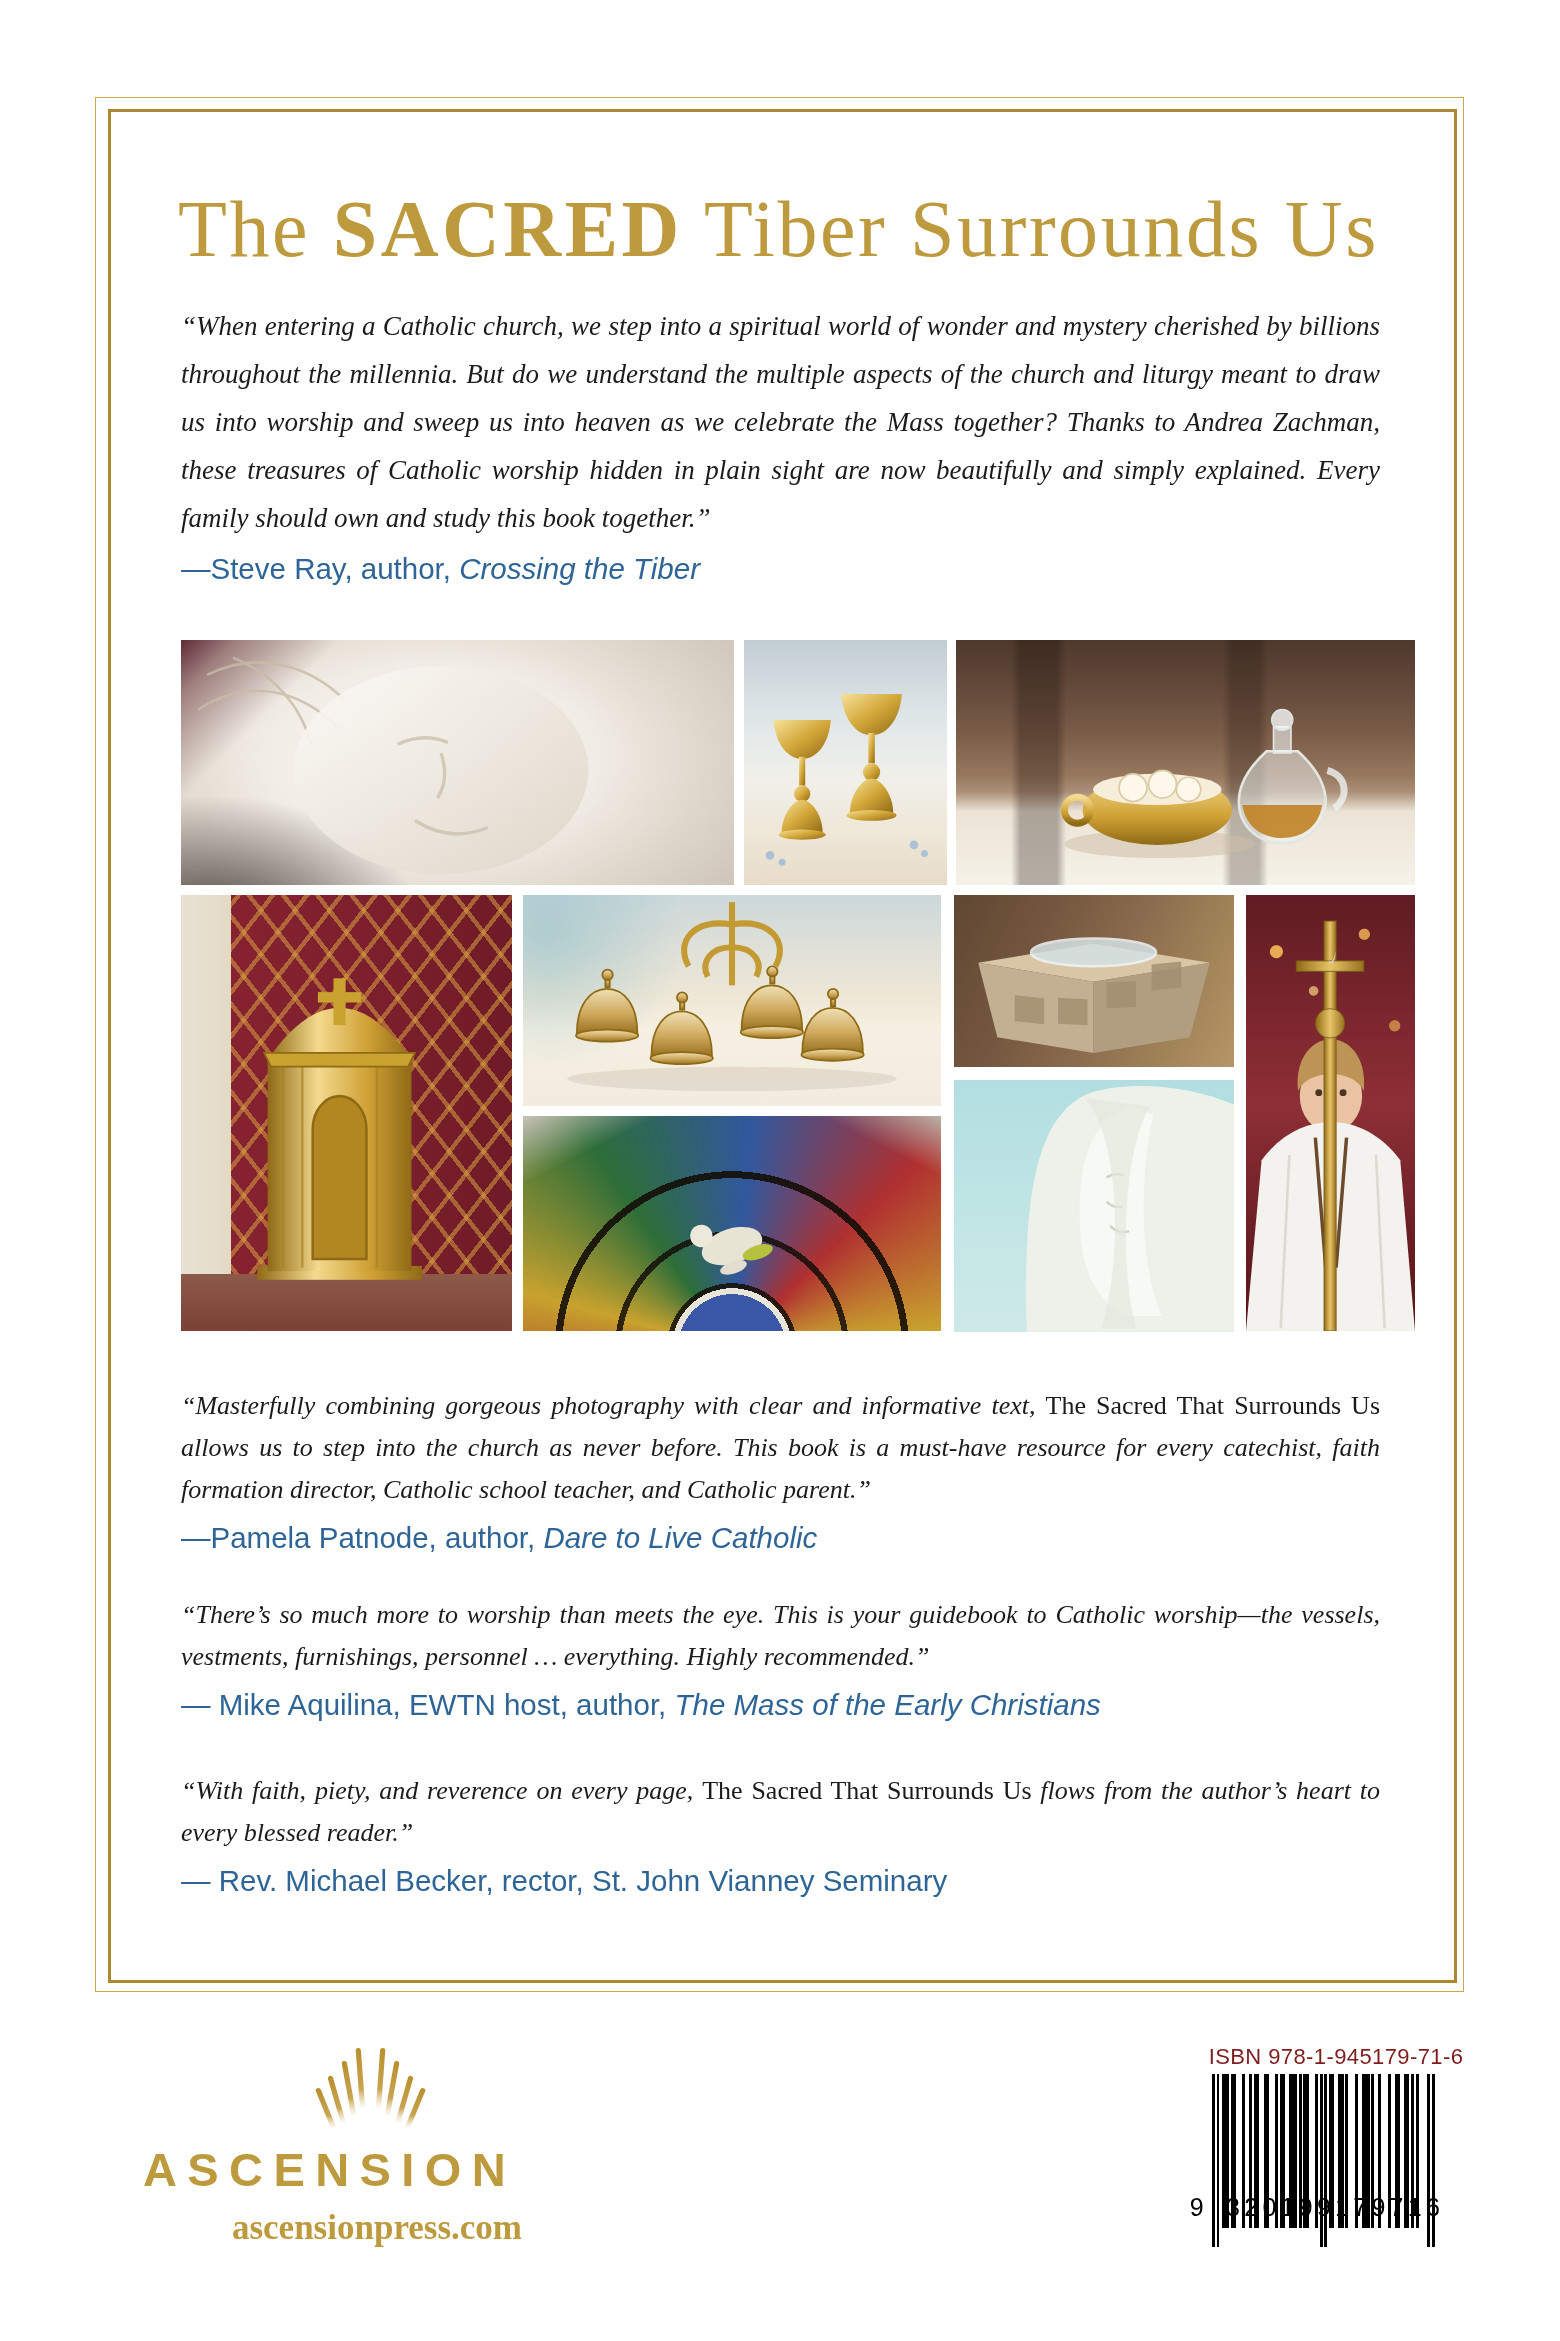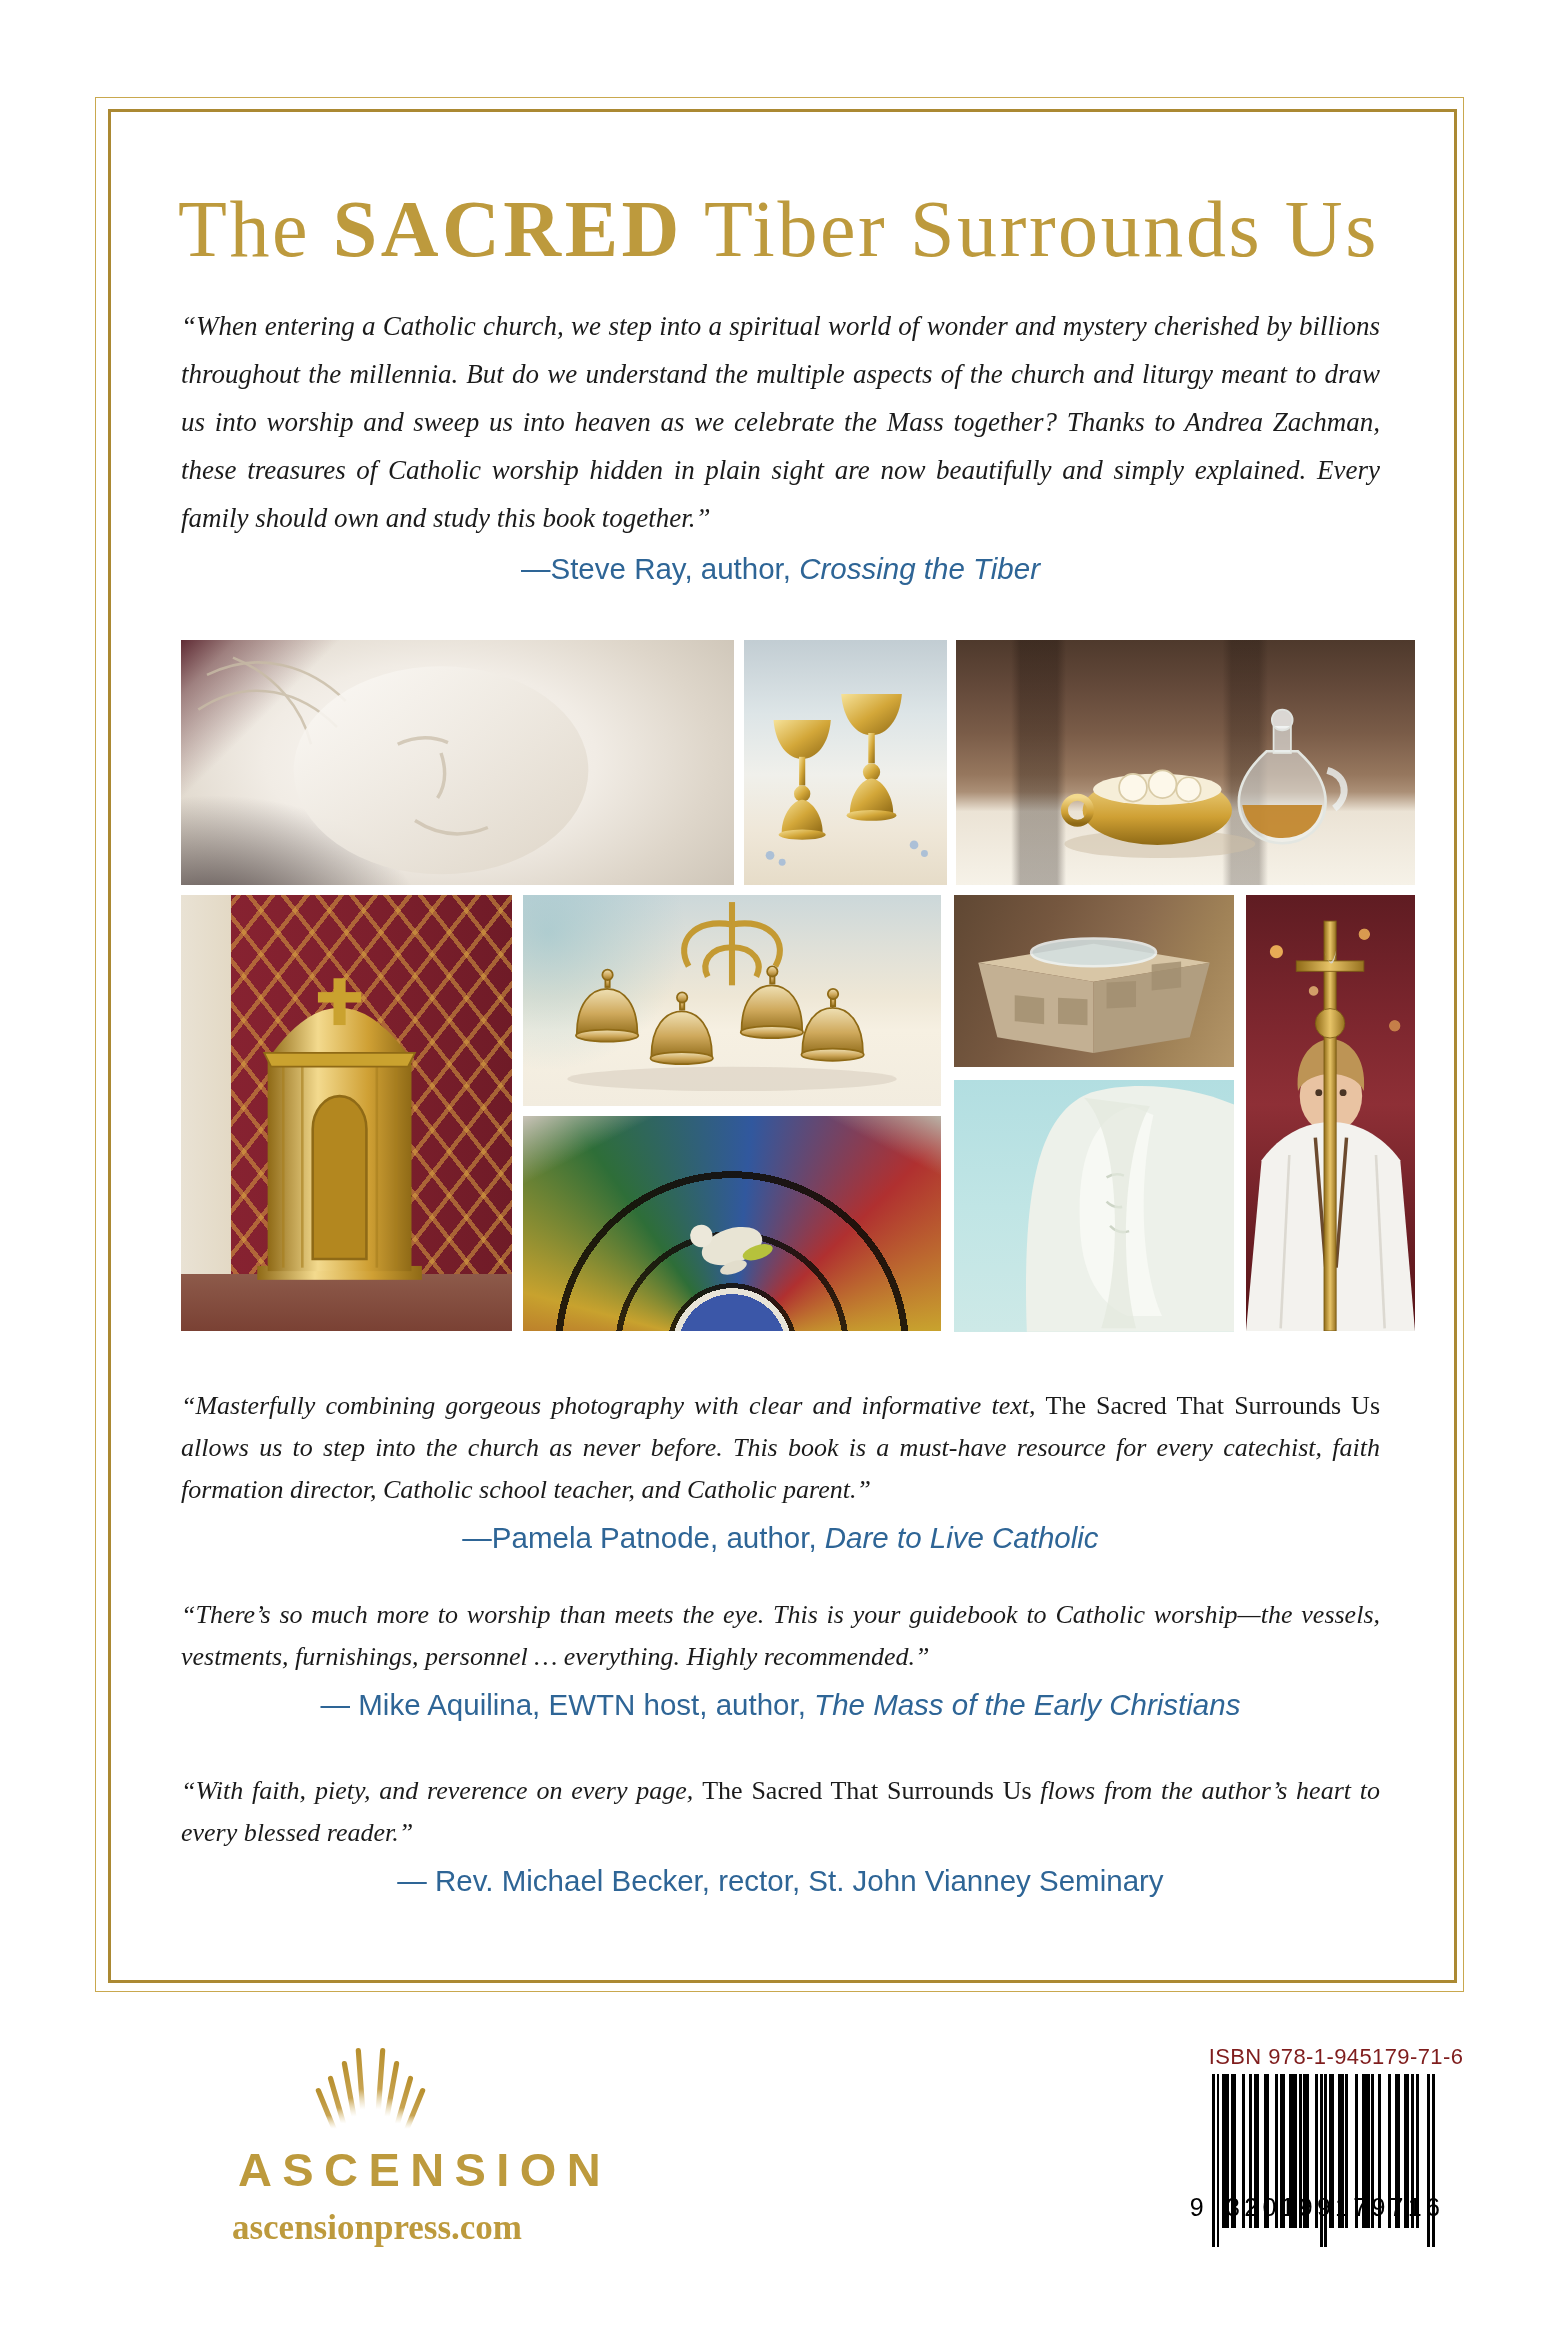--- a/index.html
+++ b/index.html
@@ -12,21 +12,21 @@
                border:3.5px solid var(--frame-inner,#ab8933);}
   
   .title{position:absolute;left:95px;top:184px;width:1367px;text-align:center;
          font-size:80px;letter-spacing:2.6px;color:var(--gold,#bd9a3d);white-space:nowrap;}
   .title .emph{font-weight:700;letter-spacing:3.5px;}
   
   .qblock{position:absolute;left:181px;width:1199px;}
   .quote{margin:0;text-align:justify;font-style:italic;font-size:27px;line-height:48px;color:#1b1b1b;}
   .qsmall .quote{font-size:26px;line-height:42px;}
   .quote .roman{font-style:normal;}
-  .attribution{margin:10.4px 0 0 0;text-align:center;font-family:"Liberation Sans",sans-serif;
+  .attribution{margin:10.4px 0 0 0;text-align:left;font-family:"Liberation Sans",sans-serif;
                font-size:29.5px;color:var(--blue,#2e6596);}
   .attribution .work{font-style:italic;}
   
   .collage{position:absolute;left:181px;top:640px;width:1234px;height:691px;}
   .tile{position:absolute;overflow:hidden;}
   .t-christ{left:0;top:0;width:553px;height:245px;background:
       linear-gradient(135deg, rgba(80,22,34,.88) 0%, rgba(80,22,34,.45) 7%, rgba(80,22,34,0) 20%),
       radial-gradient(ellipse 90% 130% at 6% 118%, rgba(38,27,32,.8), rgba(38,27,32,0) 42%),
       radial-gradient(ellipse 75% 95% at 45% 48%, #fcfaf7 0%, #f1ece5 40%, #ded6ca 68%, #c8bfb1 100%);}
   .t-chalices{left:563px;top:0;width:203px;height:245px;background:
@@ -56,21 +56,21 @@
       linear-gradient(180deg,#b2dee1 0%,#c0e5e5 50%,#cde9e7 100%);}
   .t-boy{left:1065px;top:255px;width:169px;height:436px;background:
       radial-gradient(circle at 18% 13%, rgba(245,185,90,.9) 0 6px, rgba(245,185,90,0) 7px),
       radial-gradient(circle at 70% 9%, rgba(245,185,90,.8) 0 5.2px, rgba(245,185,90,0) 6px),
       radial-gradient(circle at 40% 22%, rgba(250,210,130,.7) 0 4.3px, rgba(250,210,130,0) 5.2px),
       radial-gradient(circle at 88% 30%, rgba(245,185,90,.6) 0 5.2px, rgba(245,185,90,0) 6px),
       linear-gradient(180deg,#5f1c22 0%,#7c262e 28%,#8e2f36 48%,#6e2026 75%,#571317 100%);}
   .tile svg{position:absolute;left:0;top:0;}
   
   .logo-rays{position:absolute;left:301px;top:2035px;}
-  .logo-text{position:absolute;left:143px;top:2142px;width:468px;text-align:right;
+  .logo-text{position:absolute;left:143px;top:2142px;width:468px;text-align:left;
              font-family:"Liberation Sans",sans-serif;font-weight:600;font-size:47px;
              letter-spacing:10.4px;color:var(--gold,#bd9a3d);}
   .logo-site{position:absolute;left:143px;top:2208px;width:468px;text-align:center;
              font-weight:700;font-size:35px;color:var(--gold,#bd9a3d);}
   .barcode{position:absolute;left:1207px;top:2044px;width:234px;height:217px;background:#fff;}
   .bc-label{position:absolute;left:1.7px;top:0;width:232px;font-family:"Liberation Sans",sans-serif;
             font-size:22px;color:#7f1d1d;letter-spacing:0.4px;white-space:nowrap;}
   .bc-bars{position:absolute;left:5.2px;top:29.5px;width:224px;height:175px;}
   .bc-bar{position:absolute;top:0;width:2.4px;height:154px;background:#000;}
   .bc-guard{height:173px;}

